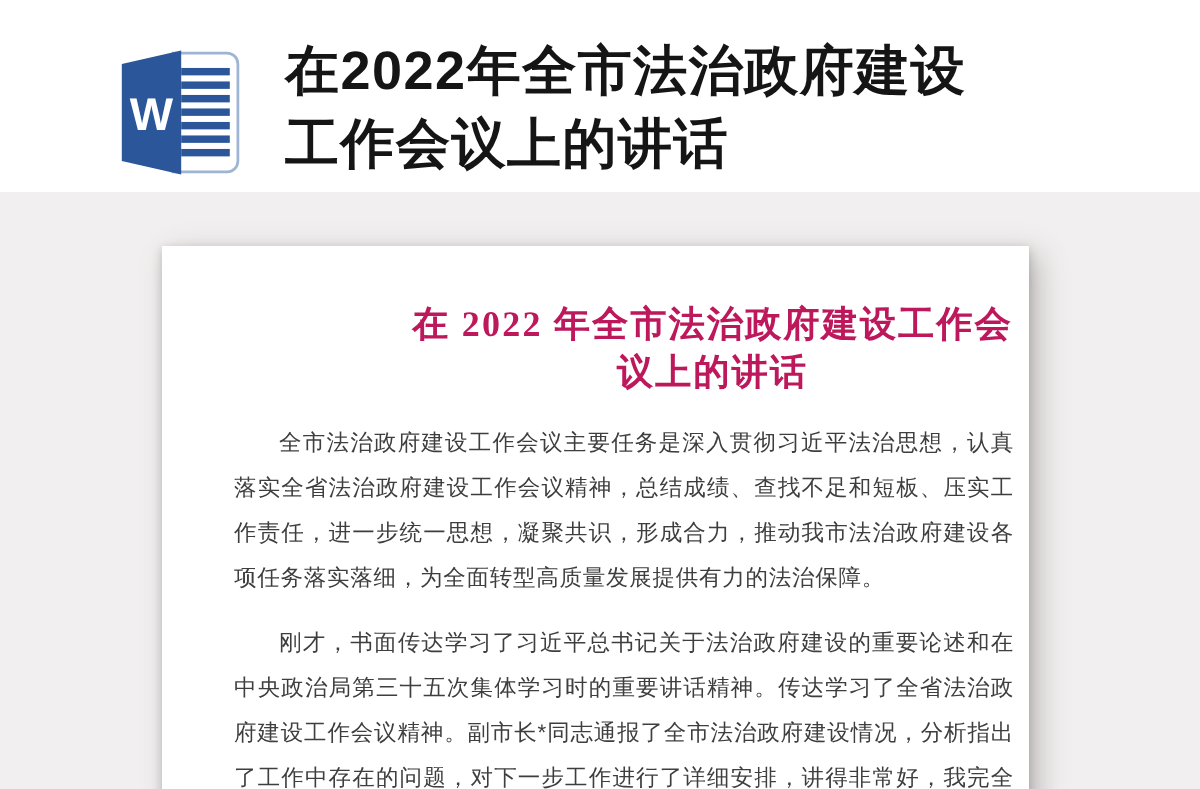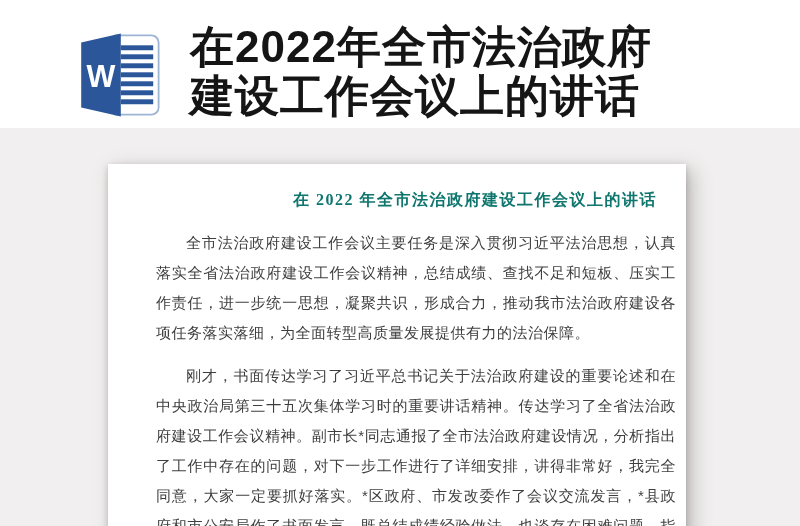--- a/index.html
+++ b/index.html
@@ -3,33 +3,33 @@
 <meta charset="utf-8">
 <style>
   * { margin:0; padding:0; box-sizing:border-box; }
   html,body { width:800px; height:526px; overflow:hidden; background:#ffffff;
               font-family:"Liberation Sans", sans-serif; }
 
   
   .site-header { position:relative; width:800px; height:128px; background:#ffffff; }
   .word-icon { position:absolute; left:74px; top:30px; width:90px; height:90px; }
   .site-title { position:absolute; left:190px; top:22px; width:486px;
-                font-size:44px; line-height:49px; font-weight:bold;
+                font-size:36px; line-height:49px; font-weight:bold;
                 color:#151515; letter-spacing:1px; }
 
   
   .preview-area { position:absolute; left:0; top:128px; width:800px; height:398px;
                   background:#f1efef; overflow:hidden; }
   .doc-page { position:absolute; left:108px; top:36px; width:578px; height:620px;
               background:#ffffff;
               box-shadow:0 2px 6px rgba(90,80,80,0.28), 6px 6px 18px rgba(90,80,80,0.35);
               padding:26px 10px 0 48px; }
-  .doc-title { font-family:"Liberation Serif", serif; font-size:16px; font-weight:bold;
-               color:#0f766e; letter-spacing:1.5px; text-align:center;
-               padding-left:118px; margin-top:0; }
+  .doc-title { font-family:"Liberation Serif", serif; font-size:24px; font-weight:bold;
+               color:#be185d; letter-spacing:1.5px; text-align:center;
+               padding-left:118px; margin-top:10px; }
   .doc-body p { font-family:Liberation Sans, sans-serif; font-size:15px; line-height:30px;
                 color:#3e3e3e; text-align:justify; text-indent:2em;
                 letter-spacing:0.5px; margin-top:13px; }
   .doc-body p:first-child { margin-top:17px; }
 </style>
 </head>
 <body>
 
 <div class="site-header">
   <svg class="word-icon" viewBox="0 0 100 100" aria-hidden="true">

